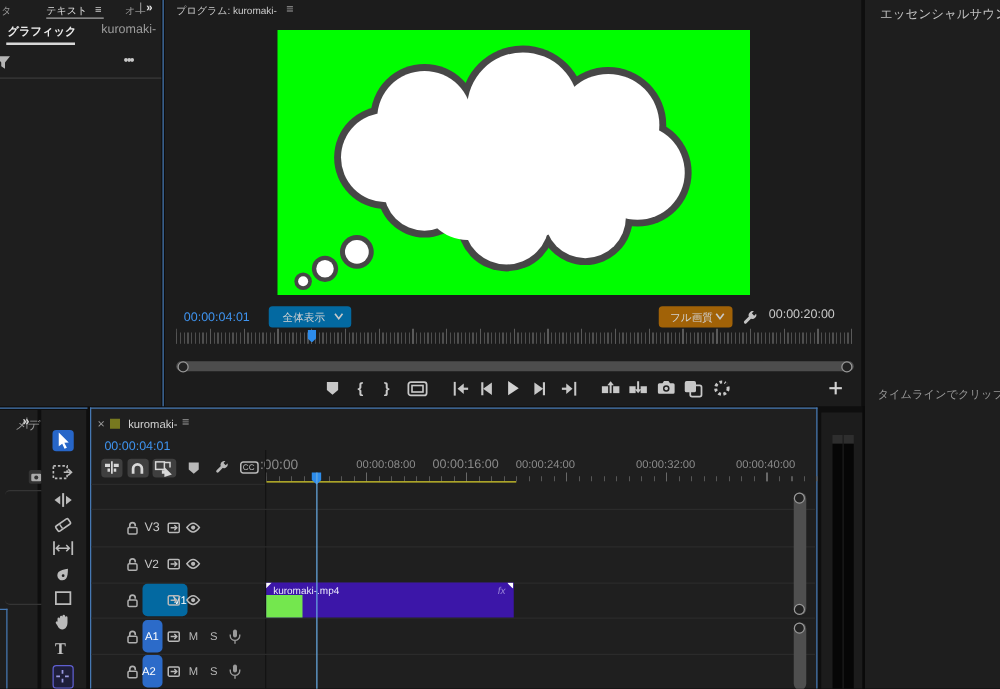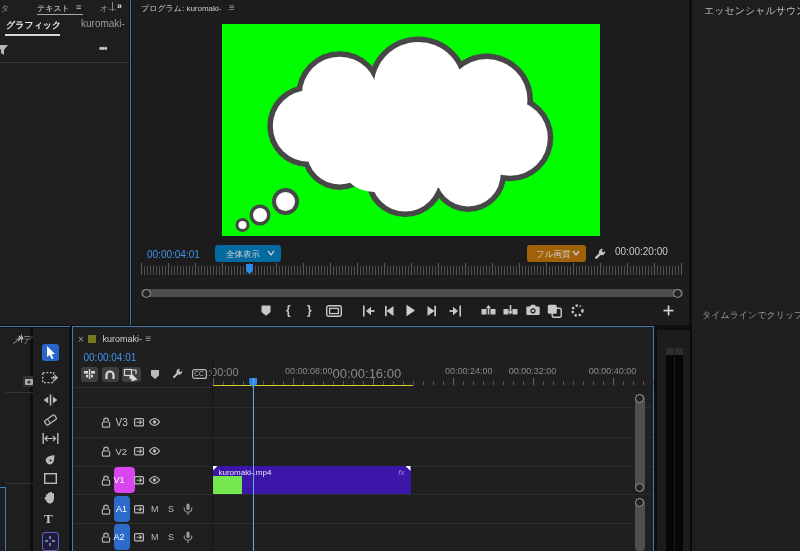--- a/index.html
+++ b/index.html
@@ -257,22 +257,22 @@
         <rect x="5.3" y="3" width="2.4" height="9.2" rx="1.2" fill="#b9b9b9"></rect>
       </g>
     </svg>
   <svg style="left:119px;top:42.5px" width="15" height="10" viewBox="0 0 15 10">
       <rect x="0.6" y="0.6" width="13.8" height="8.8" rx="2" fill="none" stroke="#b9b9b9" stroke-width="1.2"></rect>
       <text x="2.3" y="7.3" font-size="6.5" fill="#b9b9b9" font-family="Liberation Sans">CC</text>
     </svg>
 
   <div class="txt" style="left:135px;top:39.5px;font-size:11px;color:#8a8a8a">:00:00</div>
   <div class="txt" style="left:179.5px;top:39.5px;width:80px;text-align:right;font-size:9px;color:#8a8a8a">00:00:08:00</div>
-  <div class="txt" style="left:259.5px;top:39.5px;width:80px;text-align:left;font-size:13px;color:#8a8a8a">00:00:16:00</div>
-  <div class="txt" style="left:339.5px;top:39.5px;width:80px;text-align:right;font-size:9px;color:#8a8a8a">00:00:24:00</div>
+  <div class="txt" style="left:259.5px;top:39.5px;width:80px;text-align:center;font-size:10px;color:#8a8a8a">00:00:16:00</div>
+  <div class="txt" style="left:339.5px;top:39.5px;width:80px;text-align:left;font-size:9px;color:#8a8a8a">00:00:24:00</div>
   <div class="txt" style="left:419.5px;top:39.5px;width:80px;text-align:center;font-size:9px;color:#8a8a8a">00:00:32:00</div>
   <div class="txt" style="left:499.5px;top:39.5px;width:80px;text-align:center;font-size:9px;color:#8a8a8a">00:00:40:00</div>
   <div class="abs" style="left:139.5px;top:54px;width:441px;height:4px;background:repeating-linear-gradient(90deg,#575757 0 1px,transparent 1px 10px)"></div>
   <div class="abs" style="left:139.5px;top:51px;width:441px;height:7px;background:repeating-linear-gradient(90deg,#686868 0 1px,transparent 1px 80px)"></div>
   <div class="abs" style="left:139.5px;top:58.2px;width:200px;height:1.8px;background:#d9cf2c"></div>
   <div class="abs" style="left:0;top:60px;width:139.5px;height:1px;background:#2b2b2b"></div>
 
   <div class="abs" style="left:139px;top:33px;width:1px;height:192px;background:#131313"></div>
 
   <div class="abs" style="left:0;top:80.5px;width:579px;height:1px;background:#2b2b2b"></div>
@@ -317,21 +317,21 @@
     </svg>
   <svg style="left:75.5px;top:120.5px" width="11" height="8" viewBox="0 0 11 8">
       <path d="M0.5 4 q5 -7 10 0 q-5 7 -10 0 z" fill="none" stroke="#b9b9b9" stroke-width="1.2"></path>
       <circle cx="5.5" cy="4" r="1.7" fill="#b9b9b9"></circle>
     </svg>
 
   <svg style="left:27.5px;top:148px" width="10" height="11" viewBox="0 0 10 11">
       <path d="M2.8 5 v-1.7 a2.2 2.2 0 0 1 4.4 0 v0.6" fill="none" stroke="#b0b0b0" stroke-width="1.3"></path>
       <rect x="1.4" y="5" width="7.2" height="5.2" rx="1" fill="none" stroke="#b0b0b0" stroke-width="1.2"></rect>
     </svg>
-  <div class="abs" style="left:40.5px;top:140.5px;width:21px;height:26px;background:#d946ef;border-radius:4px;color:#fff;font-size:9px;text-align:left;line-height:26px">V1</div>
+  <div class="abs" style="left:40.5px;top:140.5px;width:36px;height:26px;background:#0369a1;border-radius:4px;color:#fff;font-size:9px;text-align:right;line-height:26px">V1</div>
   <svg style="left:60.5px;top:149px" width="10" height="9" viewBox="0 0 10 9">
       <rect x="0.6" y="0.6" width="8.8" height="7.3" rx="1" fill="none" stroke="#b9b9b9" stroke-width="1.2"></rect>
       <path d="M2.5 4.2 h5 m-2 -2 l2 2 -2 2" stroke="#b9b9b9" stroke-width="1.1" fill="none"></path>
     </svg>
   <svg style="left:75.5px;top:149.5px" width="11" height="8" viewBox="0 0 11 8">
       <path d="M0.5 4 q5 -7 10 0 q-5 7 -10 0 z" fill="none" stroke="#b9b9b9" stroke-width="1.2"></path>
       <circle cx="5.5" cy="4" r="1.7" fill="#b9b9b9"></circle>
     </svg>
 
   <svg style="left:27.5px;top:177px" width="10" height="11" viewBox="0 0 10 11">

